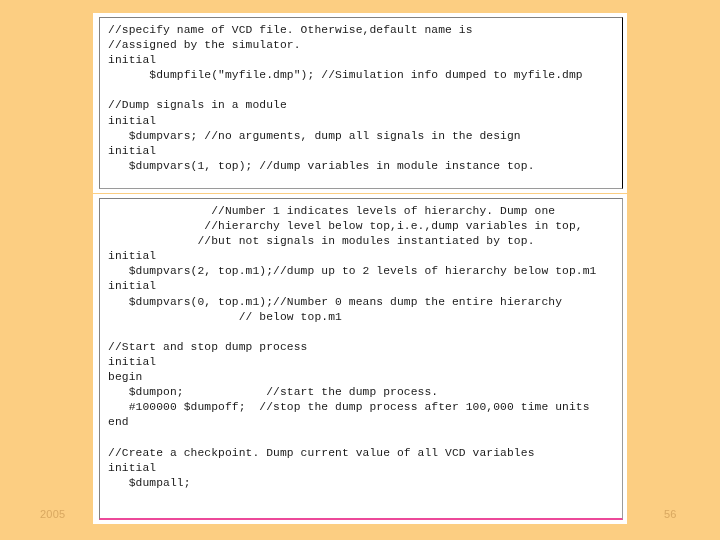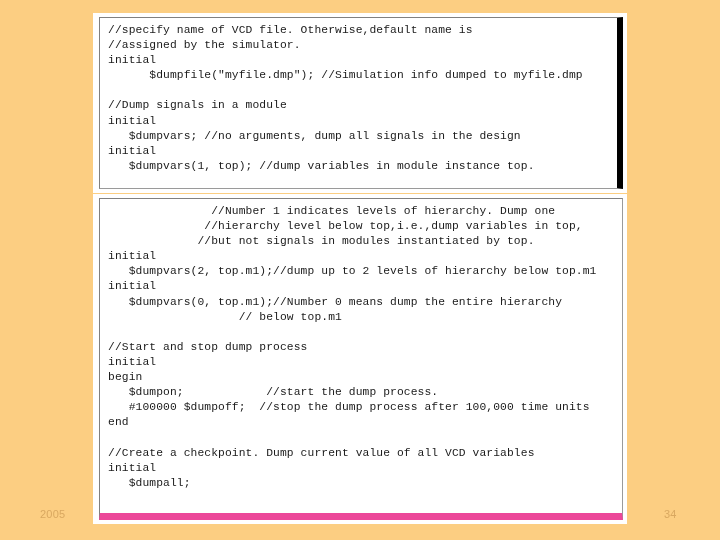--- a/index.html
+++ b/index.html
@@ -31,29 +31,29 @@
   }
   .code-box-outer {
     position: absolute;
     background: #ffffff;
     box-sizing: border-box;
   }
 
   #code-box-1-outer { left: 93px;  top: 13px;  width: 534px; height: 180px; }
   #code-box-1 {
     left: 99px; top: 17px; width: 524px; height: 172px;
-    border-right: 6px solid #000000;
+    border-right: 1px solid #000000;
     border-bottom: 1px solid #9a9a9a;
   }
 
   #code-box-2-outer { left: 93px;  top: 194px; width: 534px; height: 330px; }
   #code-box-2 {
     left: 99px; top: 198px; width: 524px; height: 322px;
     border-right: 1px solid #9a9a9a;
-    border-bottom: 7px solid #ec4899;
+    border-bottom: 2px solid #ec4899;
   }
 
   .code-text {
     position: absolute;
     left: 8px;
     top: 5px;
     right: 0;
     font-family: "Liberation Mono", "DejaVu Sans Mono", monospace;
     font-size: 11.3px;
     line-height: 15.1px;
@@ -88,15 +88,15 @@
   <div class="code-box" id="code-box-1">
     <div class="code-text" id="code-text-1"><div class="code-line">//specify name of VCD file. Otherwise,default name is</div><div class="code-line">//assigned by the simulator.</div><div class="code-line">initial</div><div class="code-line">      $dumpfile("myfile.dmp"); //Simulation info dumped to myfile.dmp</div><div class="code-line blank">&nbsp;</div><div class="code-line">//Dump signals in a module</div><div class="code-line">initial</div><div class="code-line">   $dumpvars; //no arguments, dump all signals in the design</div><div class="code-line">initial</div><div class="code-line">   $dumpvars(1, top); //dump variables in module instance top.</div></div>
   </div>
 
   <div class="code-box-outer" id="code-box-2-outer"></div>
   <div class="code-box" id="code-box-2">
     <div class="code-text" id="code-text-2"><div class="code-line">               //Number 1 indicates levels of hierarchy. Dump one</div><div class="code-line">              //hierarchy level below top,i.e.,dump variables in top,</div><div class="code-line">             //but not signals in modules instantiated by top.</div><div class="code-line">initial</div><div class="code-line">   $dumpvars(2, top.m1);//dump up to 2 levels of hierarchy below top.m1</div><div class="code-line">initial</div><div class="code-line">   $dumpvars(0, top.m1);//Number 0 means dump the entire hierarchy</div><div class="code-line">                   // below top.m1</div><div class="code-line blank">&nbsp;</div><div class="code-line">//Start and stop dump process</div><div class="code-line">initial</div><div class="code-line">begin</div><div class="code-line">   $dumpon;            //start the dump process.</div><div class="code-line">   #100000 $dumpoff;  //stop the dump process after 100,000 time units</div><div class="code-line">end</div><div class="code-line blank">&nbsp;</div><div class="code-line">//Create a checkpoint. Dump current value of all VCD variables</div><div class="code-line">initial</div><div class="code-line">   $dumpall;</div></div>
   </div>
 
   <div class="footer-text" id="footer-year">2005</div>
-  <div class="footer-text" id="footer-page">34</div>
+  <div class="footer-text" id="footer-page">56</div>
 
 </div>
 
 </body></html>

